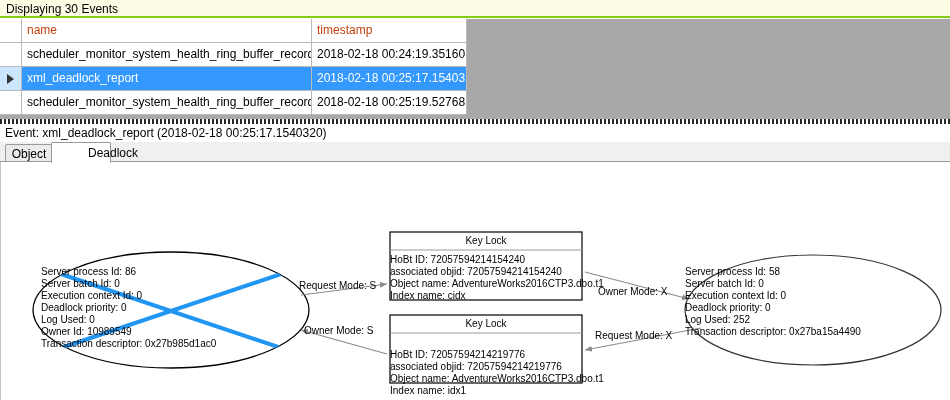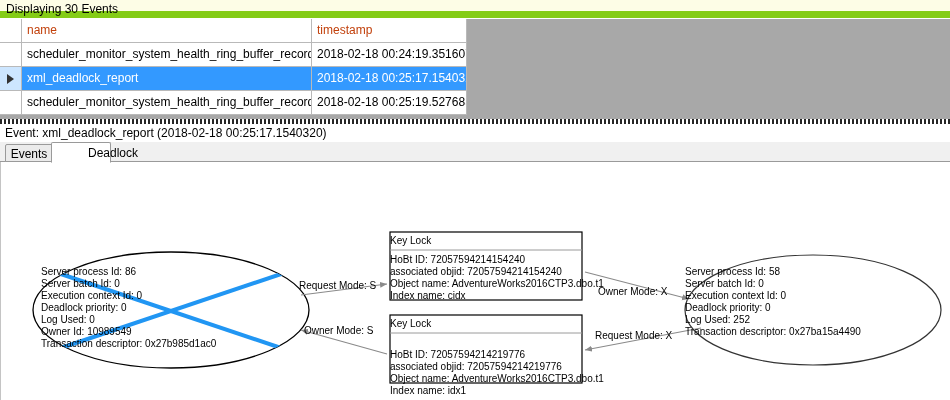--- a/index.html
+++ b/index.html
@@ -6,21 +6,21 @@
   body{
     width:950px;height:400px;overflow:hidden;
     font-family:"Liberation Sans","DejaVu Sans",sans-serif;
     font-size:12px;color:#000;background:#fff;
   }
   #root{position:relative;width:950px;height:400px;}
 
   
   .banner{
     position:absolute;left:0;top:0;width:950px;height:18px;
-    background:#fdfde6;border-bottom:7px solid #84cc16;
+    background:#fdfde6;border-bottom:2px solid #84cc16;
     box-sizing:border-box;
   }
   .banner-text{
     position:absolute;left:6px;top:2px;font-size:12px;color:#000;white-space:nowrap;
   }
 
   
   .grid{
     position:absolute;left:0;top:19px;width:950px;height:100px;
     background:#a8a8a8;
@@ -80,21 +80,21 @@
     position:absolute;left:0;top:162px;width:950px;height:238px;background:#fff;
     border-left:1px solid #c4c4c4;box-sizing:border-box;
   }
   .dl-svg{position:absolute;left:0;top:0;}
 
   .node-text{
     position:absolute;text-align:left;font-size:10px;line-height:12px;
     color:#000;white-space:nowrap;
   }
   .lock-title{
-    position:absolute;text-align:left;font-size:10px;color:#000;white-space:nowrap;
+    position:absolute;text-align:center;font-size:10px;color:#000;white-space:nowrap;
   }
   .edge-label{
     position:absolute;font-size:10px;color:#000;white-space:nowrap;background:transparent;
   }
 </style>
 </head>
 <body>
 
 <div id="root">
 
@@ -131,21 +131,21 @@
     </div>
   </div>
 
   <div class="splitter"></div>
 
   <div class="evt-bar">
     <span class="evt-text">Event: xml_deadlock_report (2018-02-18 00:25:17.1540320)</span>
   </div>
 
   <div class="tabstrip">
-    <div class="tab" style="left:5px;width:48px;">Events</div>
+    <div class="tab" style="left:5px;width:48px;">Object</div>
     <div class="tab active" style="left:51px;width:60px;">Deadlock</div>
   </div>
 
   <div class="canvas">
 
     <svg class="dl-svg" width="950" height="238" viewBox="0 0 950 238">
       <defs>
         <marker id="arrowGray" markerWidth="8" markerHeight="8" refX="7" refY="3" orient="auto" markerUnits="userSpaceOnUse">
           <path d="M0,0 L7,3 L0,6 z" fill="#8a8a8a"></path>
         </marker>

